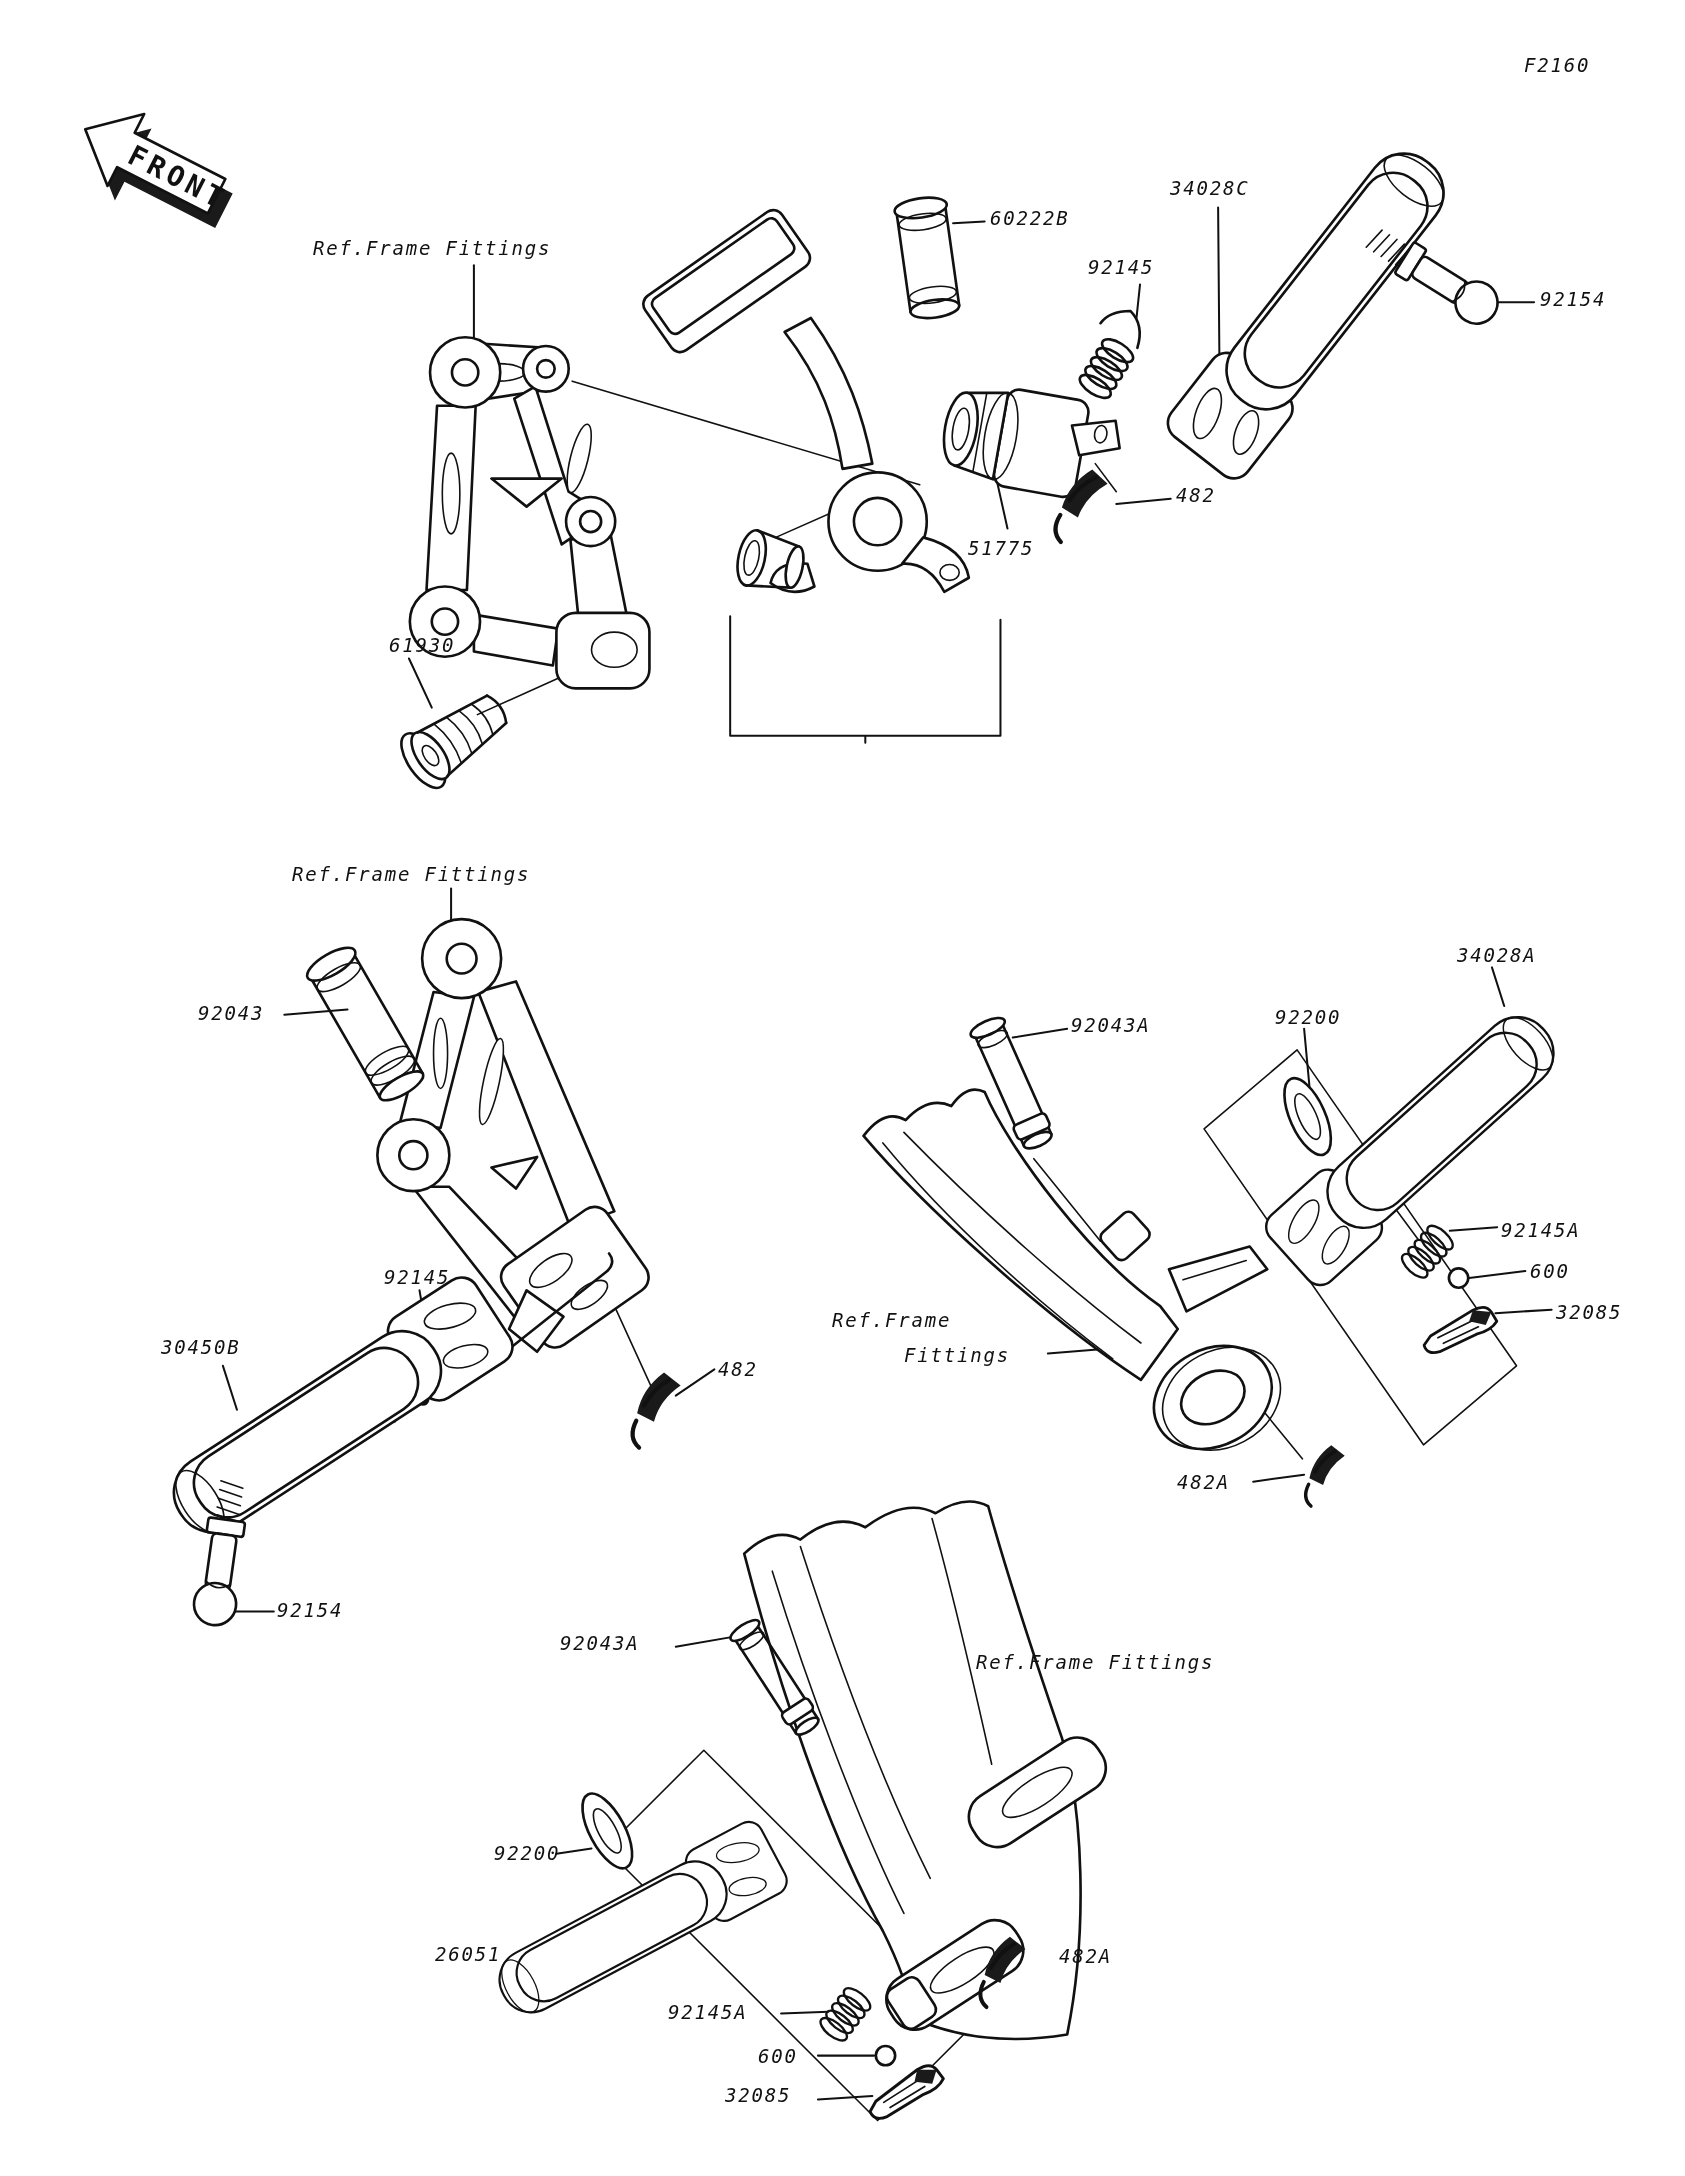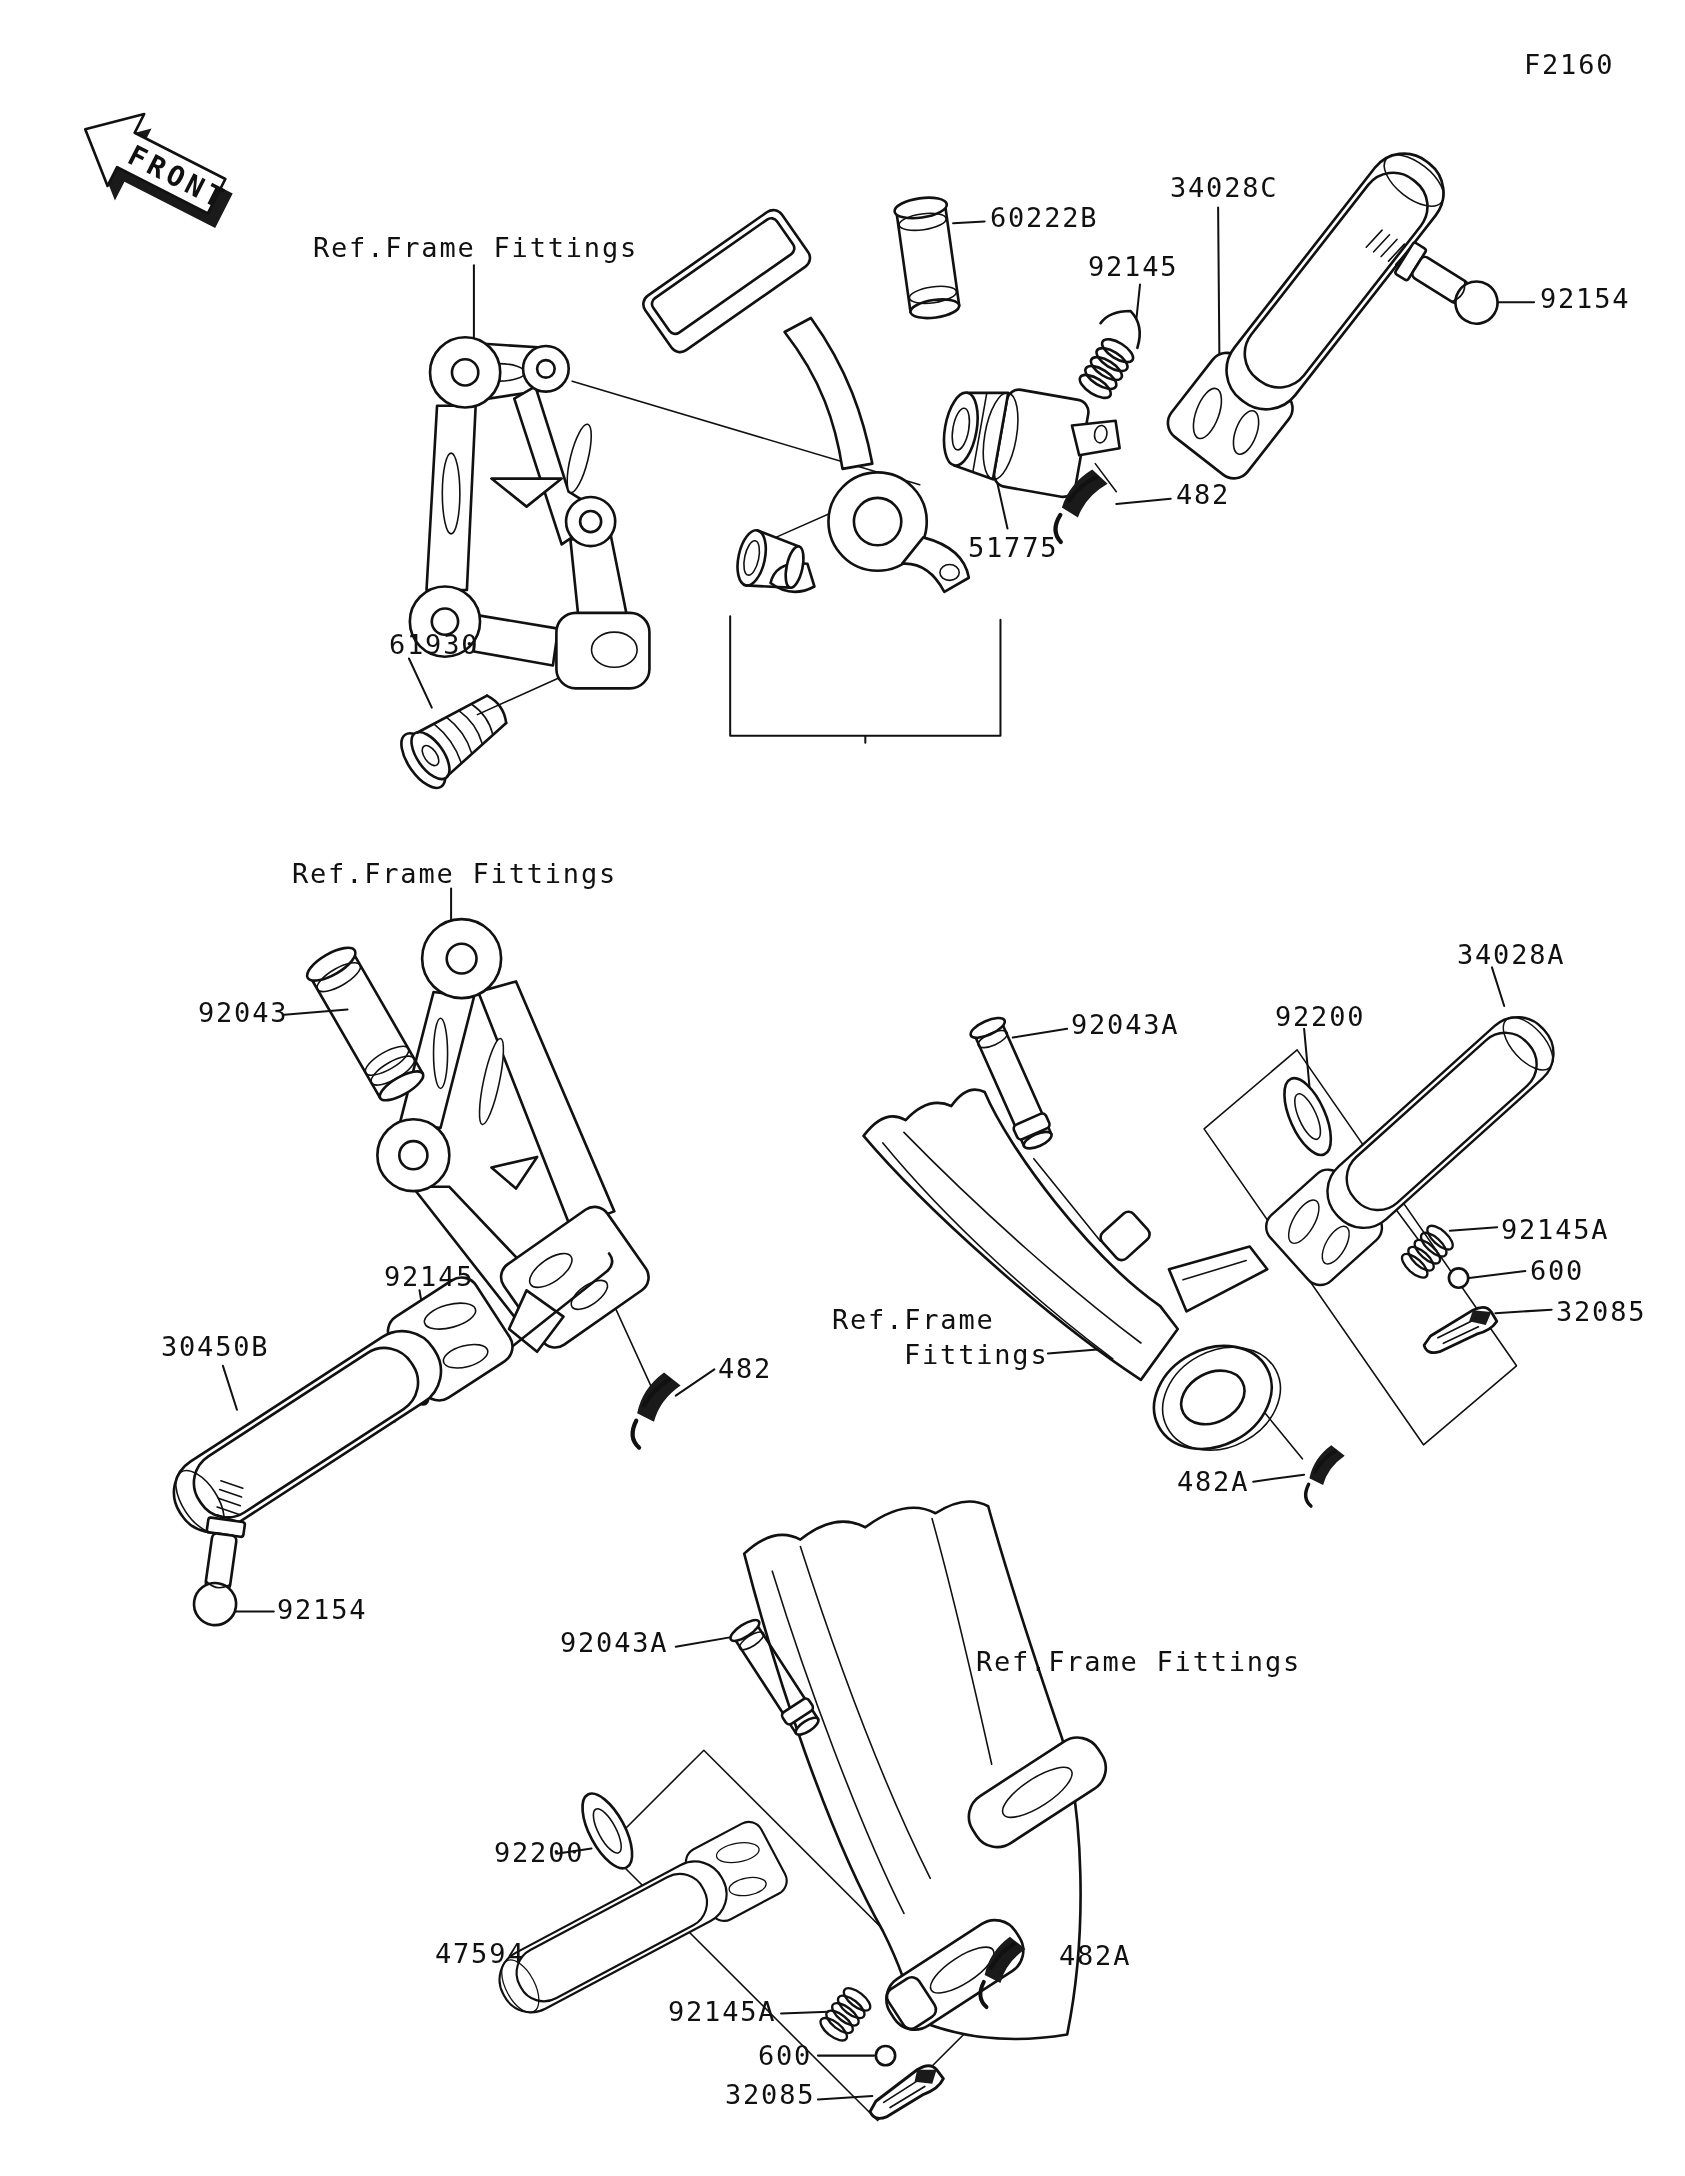--- a/index.html
+++ b/index.html
@@ -1,19 +1,19 @@
 <!DOCTYPE html>
 <html style="font-size:14px"><head>
 <meta charset="utf-8">
 <style>
   html,body{margin:0;padding:0;background:#fff;}
   .stage{position:relative;width:1685px;height:2177px;background:#ffffff;overflow:hidden;
          font-family:"DejaVu Sans Mono", monospace;color:#111;}
   .art{position:absolute;left:0;top:0;}
-  .lbl{position:absolute;font-size:27px;line-height:32px;letter-spacing:1.8px;white-space:nowrap;color:#111;}
+  .lbl{position:absolute;font-size:19px;line-height:32px;letter-spacing:1.8px;white-space:nowrap;color:#111;font-style:italic;}
   
   .art path,.art line,.art rect,.art ellipse,.art circle,.art polygon,.art polyline{
       stroke:#111;stroke-width:3;fill:none;stroke-linecap:round;stroke-linejoin:round;}
   .art .fill{fill:#fff;}
   .art .dark{fill:#1a1a1a;stroke:none;}
   .art .thin{stroke-width:1.8;}
   .art .leader{stroke-width:2.3;}
   .art .axis{stroke-width:1.8;}
   .art text{stroke:none;fill:#111;}
 </style>
@@ -374,19 +374,19 @@
   <div class="lbl" style="left:1501px;top:1214px">92145A</div>
   <div class="lbl" style="left:1530px;top:1255px">600</div>
   <div class="lbl" style="left:1556px;top:1296px">32085</div>
   <div class="lbl" style="left:832px;top:1304px">Ref.Frame</div>
   <div class="lbl" style="left:904px;top:1339px">Fittings</div>
   <div class="lbl" style="left:1177px;top:1466px">482A</div>
 
   <div class="lbl" style="left:560px;top:1627px">92043A</div>
   <div class="lbl" style="left:976px;top:1646px">Ref.Frame Fittings</div>
   <div class="lbl" style="left:494px;top:1837px">92200</div>
-  <div class="lbl" style="left:435px;top:1938px">47594</div>
+  <div class="lbl" style="left:435px;top:1938px">26051</div>
   <div class="lbl" style="left:1059px;top:1940px">482A</div>
   <div class="lbl" style="left:668px;top:1996px">92145A</div>
   <div class="lbl" style="left:758px;top:2040px">600</div>
   <div class="lbl" style="left:725px;top:2079px">32085</div>
 </div>
 
 
 </body></html>

